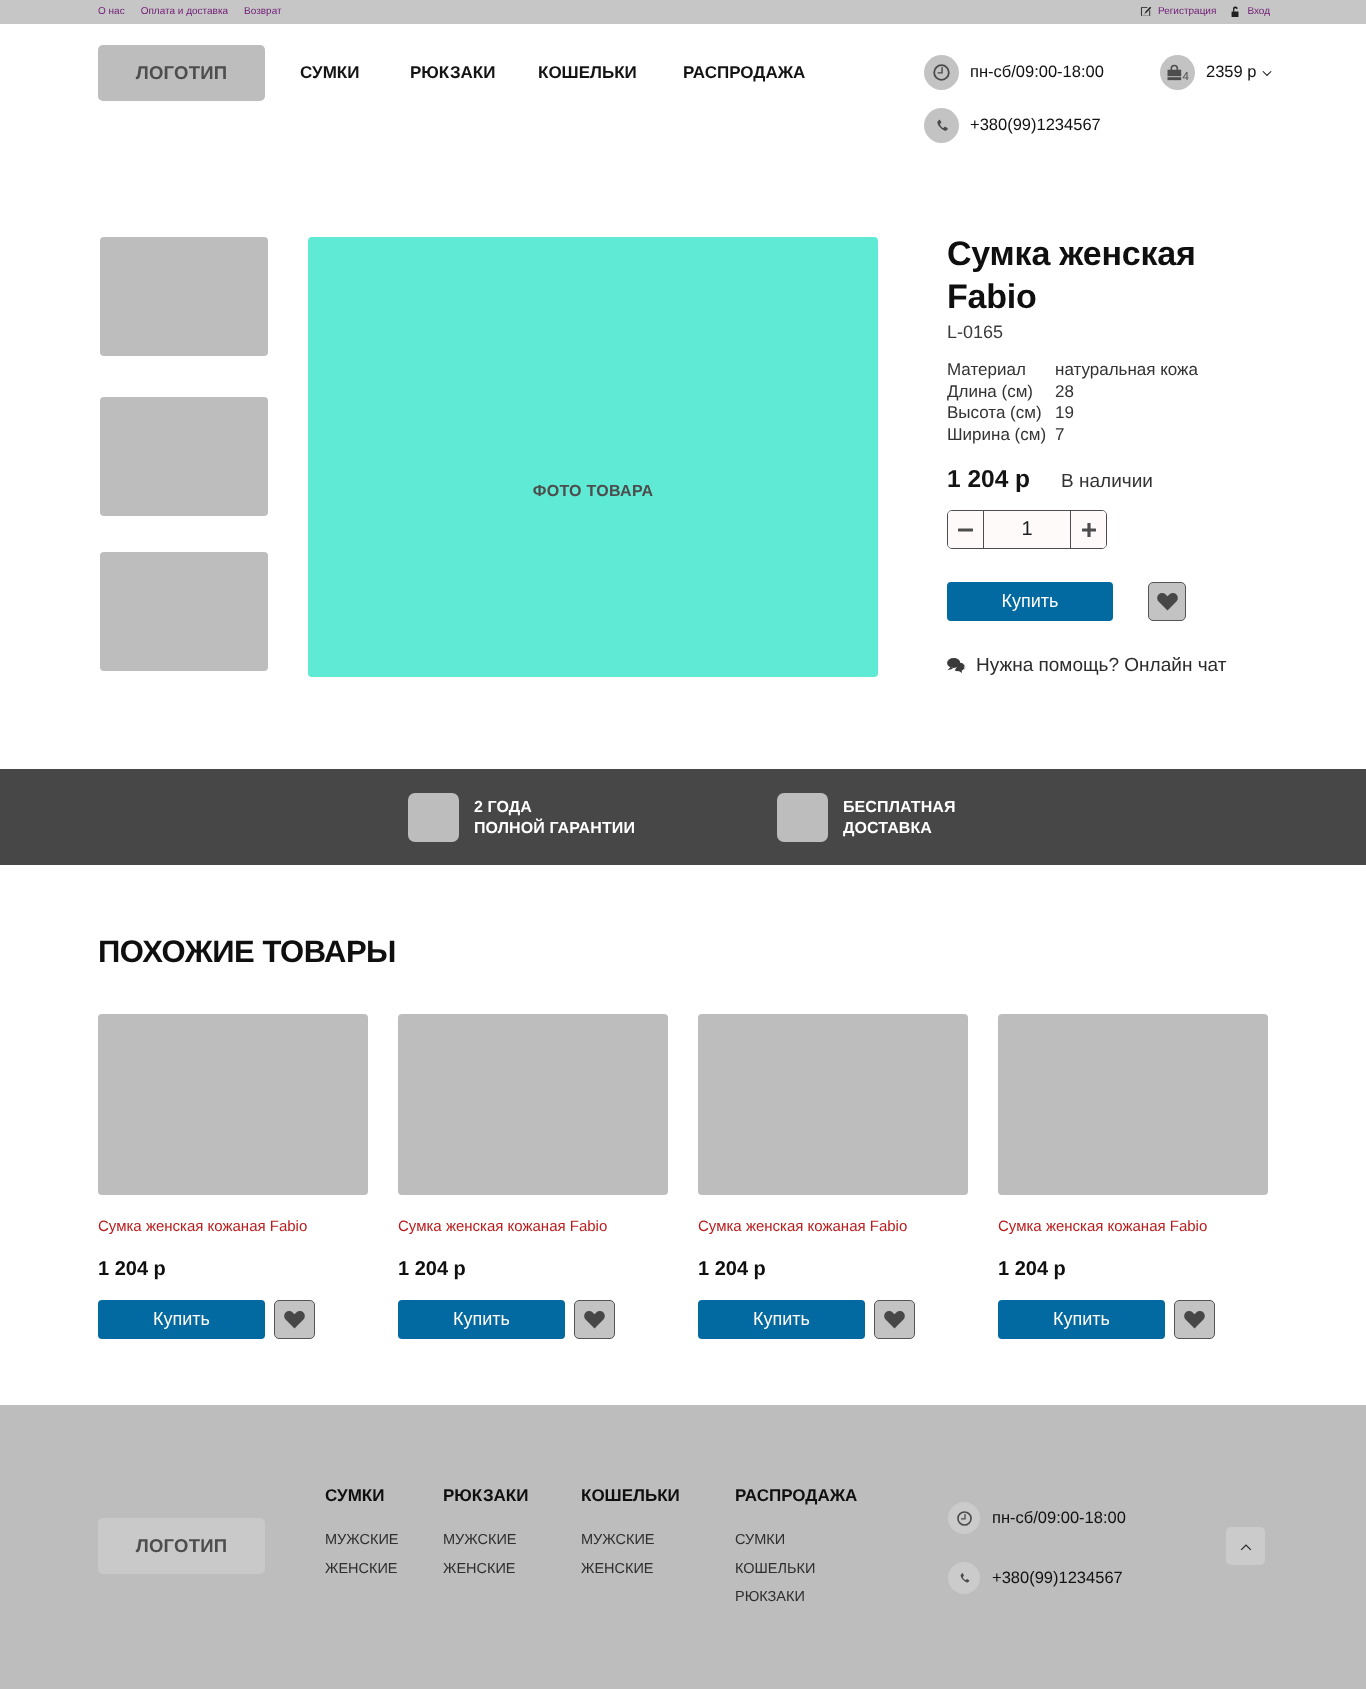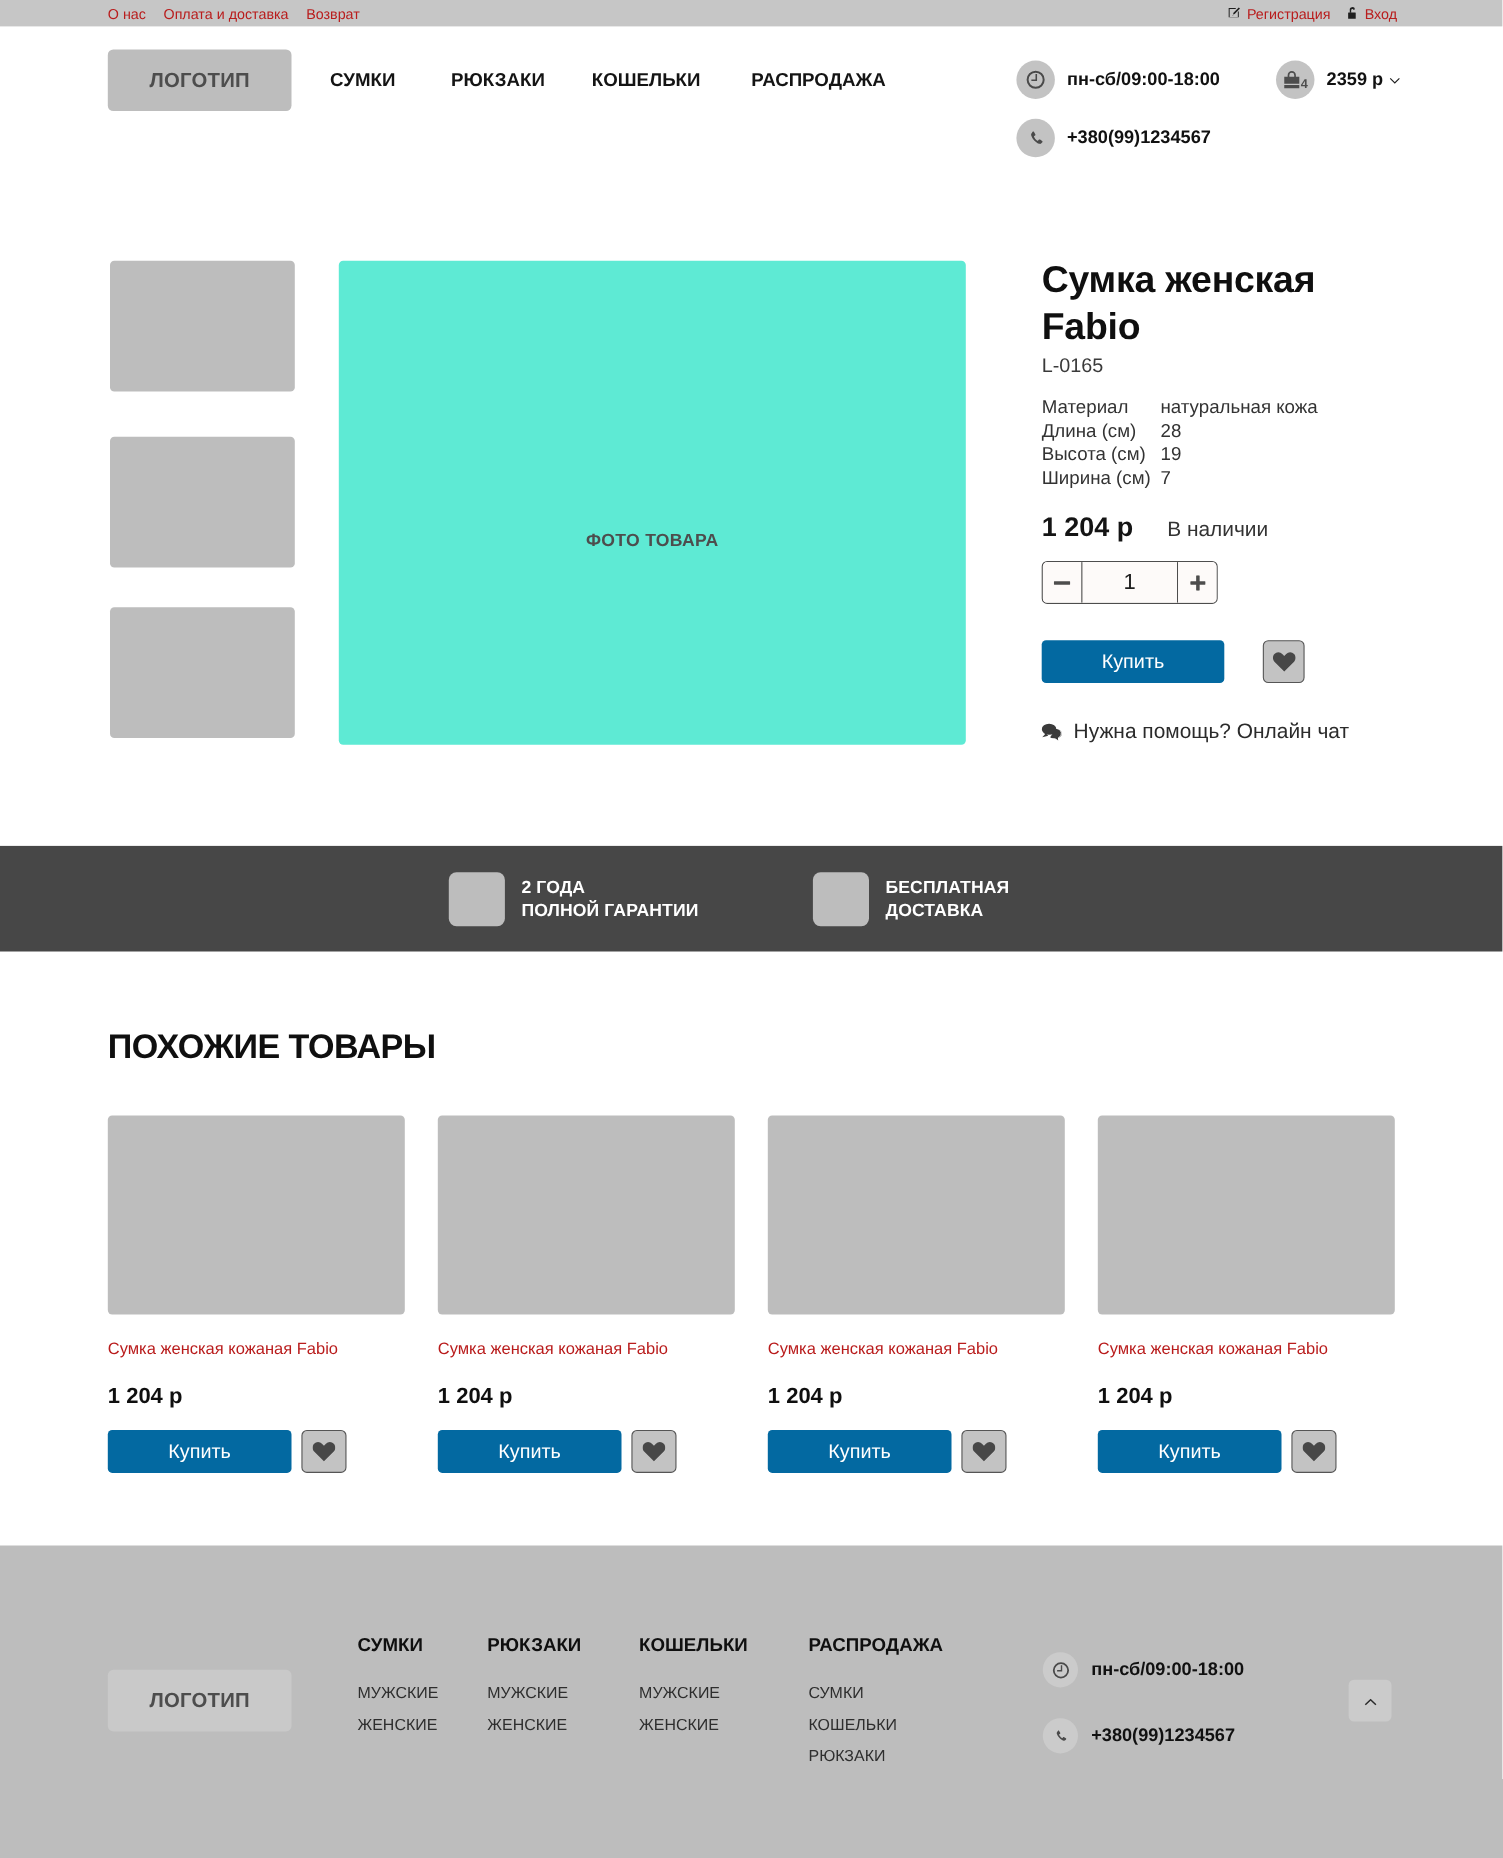--- a/index.html
+++ b/index.html
@@ -15,38 +15,38 @@
     text-rendering: geometricPrecision;
   }
   .wrap { width: 1170px; margin: 0 auto; position: relative; height: 100%; }
   section, header, footer { position: absolute; left: 0; width: 1366px; }
 
   
   .topbar { background: #c6c6c6; height: 24px; top: 0; }
   .topbar .wrap { display: flex; align-items: center; }
   .tb-left { display: flex; gap: 16px; margin-left:0px; }
   .tb-right { margin-left: auto; display: flex; gap: 15px; align-items: center; margin-right:-2px;}
-  .tb-link { font-size: 13px; color: #b91c1c; text-decoration: none; display: flex; align-items: center; gap: 7px; line-height: 1; text-align: center; }
+  .tb-link { font-size: 10px; color: #701a75; text-decoration: none; display: flex; align-items: center; gap: 7px; line-height: 1; text-align: center; }
   .tb-right .tb-link { gap: 6px; }
 
   
   header { top: 24px; height: 200px; }
   .logo {
     position: absolute; left: 0; top: 21px;
     width: 167px; height: 56px; background: #bdbdbd; border-radius: 5px;
     display: flex; align-items: center; justify-content: center;
     font-weight: bold; font-size: 18.5px; letter-spacing: .2px; color: #4d4d4d;
   }
   .nav a { position: absolute; top: 40px; font-weight: bold; font-size: 17px; color: #141414;
            text-decoration: none; letter-spacing: 0px; white-space: nowrap; line-height: 1; }
   .ico-circle { width: 35px; height: 35px; border-radius: 50%; background: #c3c3c3;
                 display:flex;align-items:center;justify-content:center; flex: none; }
   .contact .ico-circle { width: 35px; height: 35px; }
   .contact { position:absolute; display: flex; align-items: center; gap: 11px;
-             font-weight: bold; font-size: 16.5px; color:#111; white-space:nowrap; line-height:1;}
+             font-weight: normal; font-size: 16.5px; color:#111; white-space:nowrap; line-height:1;}
 
   
   .product { top: 224px; height: 545px; }
   .thumb { position:absolute; left:2px; width: 168px; background: #bdbdbd; border-radius: 4px; }
   .mainphoto { position:absolute; background: #5eead4; border-radius: 4px;
                display:flex;align-items:center;justify-content:center;
                font-weight: bold; font-size: 16px; letter-spacing:.3px; color:#4d4d4d; }
   .mainphoto > span { position:absolute; top:247px; left:0; right:0; text-align:center; line-height:1;}
   .pinfo { position: absolute; left: 849px; top: 0px; width: 320px; }
 
@@ -267,21 +267,21 @@
 
 <section class="features">
   <div class="wrap" style="height:100%">
     <div class="feat" style="left:310px">
       <span class="feat-ico"></span>
       <span class="feat-text">
         <span>2 ГОДА</span><br>
         <span>ПОЛНОЙ ГАРАНТИИ</span>
       </span>
     </div>
-    <div class="feat" style="left:641px">
+    <div class="feat" style="left:679px">
       <span class="feat-ico"></span>
       <span class="feat-text">
         <span>БЕСПЛАТНАЯ</span><br>
         <span>ДОСТАВКА</span>
       </span>
     </div>
   </div>
 </section>
 
 <section class="similar">

